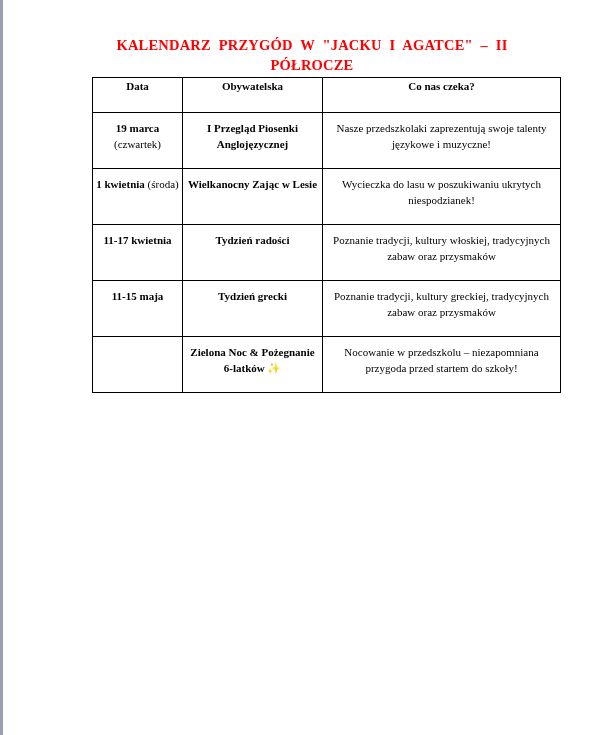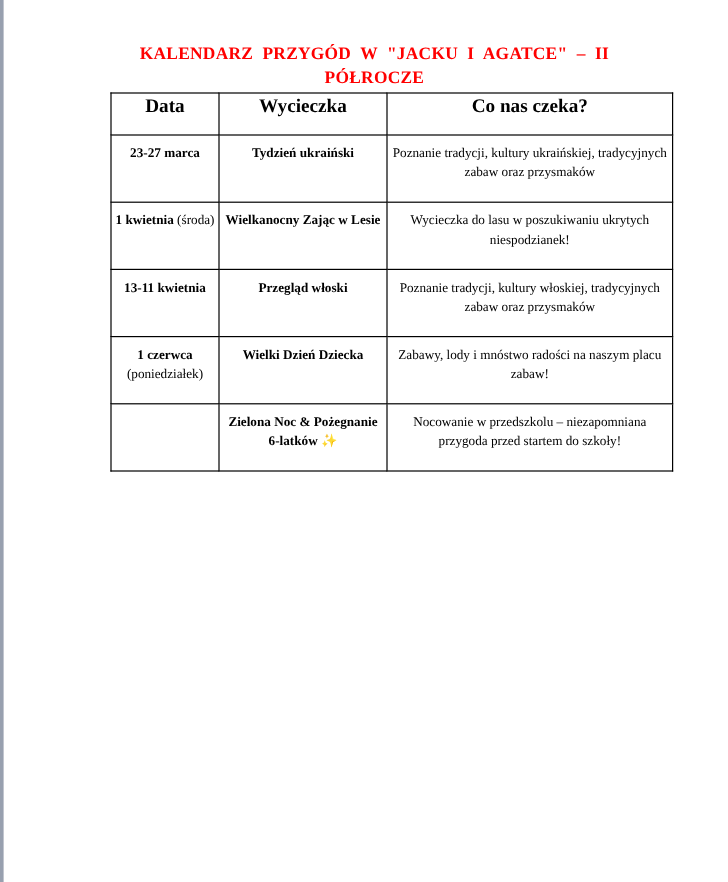--- a/index.html
+++ b/index.html
@@ -33,21 +33,21 @@
     table-layout:fixed;
   }
   table.events th, table.events td {
     border:1.5px solid #000;
     vertical-align:top;
     text-align:center;
     overflow:hidden;
   }
   table.events th {
     height:32px;
-    font-size:16px;
+    font-size:11px;
     font-weight:bold;
     padding:2px 2px 0 2px;
   }
   table.events td {
     height:45px;
     font-size:11px;
     padding:8px 3px 2px 3px;
     line-height:1.45;
   }
   td.c-date {
@@ -71,44 +71,44 @@
 
 <table class="events">
   <colgroup>
     <col style="width:90px">
     <col style="width:140px">
     <col style="width:238px">
   </colgroup>
   <thead>
     <tr>
       <th>Data</th>
-      <th>Wycieczka</th>
+      <th>Obywatelska</th>
       <th>Co nas czeka?</th>
     </tr>
   </thead>
   <tbody id="rows-body">
       <tr>
-        <td class="c-date"><span class="d-main">23-27 marca</span></td>
-        <td class="c-event">Tydzień ukraiński</td>
-        <td class="c-details">Poznanie tradycji, kultury ukraińskiej, tradycyjnych zabaw oraz przysmaków</td>
+        <td class="c-date"><span class="d-main">19 marca</span> <span class="d-note">(czwartek)</span></td>
+        <td class="c-event">I Przegląd Piosenki Anglojęzycznej</td>
+        <td class="c-details">Nasze przedszkolaki zaprezentują swoje talenty językowe i muzyczne!</td>
       </tr>
       <tr>
         <td class="c-date"><span class="d-main">1 kwietnia</span> <span class="d-note">(środa)</span></td>
         <td class="c-event">Wielkanocny Zając w Lesie</td>
         <td class="c-details">Wycieczka do lasu w poszukiwaniu ukrytych niespodzianek!</td>
       </tr>
       <tr>
-        <td class="c-date"><span class="d-main">13-11 kwietnia</span></td>
-        <td class="c-event">Przegląd włoski</td>
+        <td class="c-date"><span class="d-main">11-17 kwietnia</span></td>
+        <td class="c-event">Tydzień radości</td>
         <td class="c-details">Poznanie tradycji, kultury włoskiej, tradycyjnych zabaw oraz przysmaków</td>
       </tr>
       <tr>
-        <td class="c-date"><span class="d-main">1 czerwca</span> <span class="d-note">(poniedziałek)</span></td>
-        <td class="c-event">Wielki Dzień Dziecka</td>
-        <td class="c-details">Zabawy, lody i mnóstwo radości na naszym placu zabaw!</td>
+        <td class="c-date"><span class="d-main">11-15 maja</span></td>
+        <td class="c-event">Tydzień grecki</td>
+        <td class="c-details">Poznanie tradycji, kultury greckiej, tradycyjnych zabaw oraz przysmaków</td>
       </tr>
       <tr>
         <td class="c-date"> </td>
         <td class="c-event">Zielona Noc &amp; Pożegnanie 6-latków ✨</td>
         <td class="c-details">Nocowanie w przedszkolu – niezapomniana przygoda przed startem do szkoły!</td>
       </tr>
     </tbody>
 </table>
 
 </body></html>

